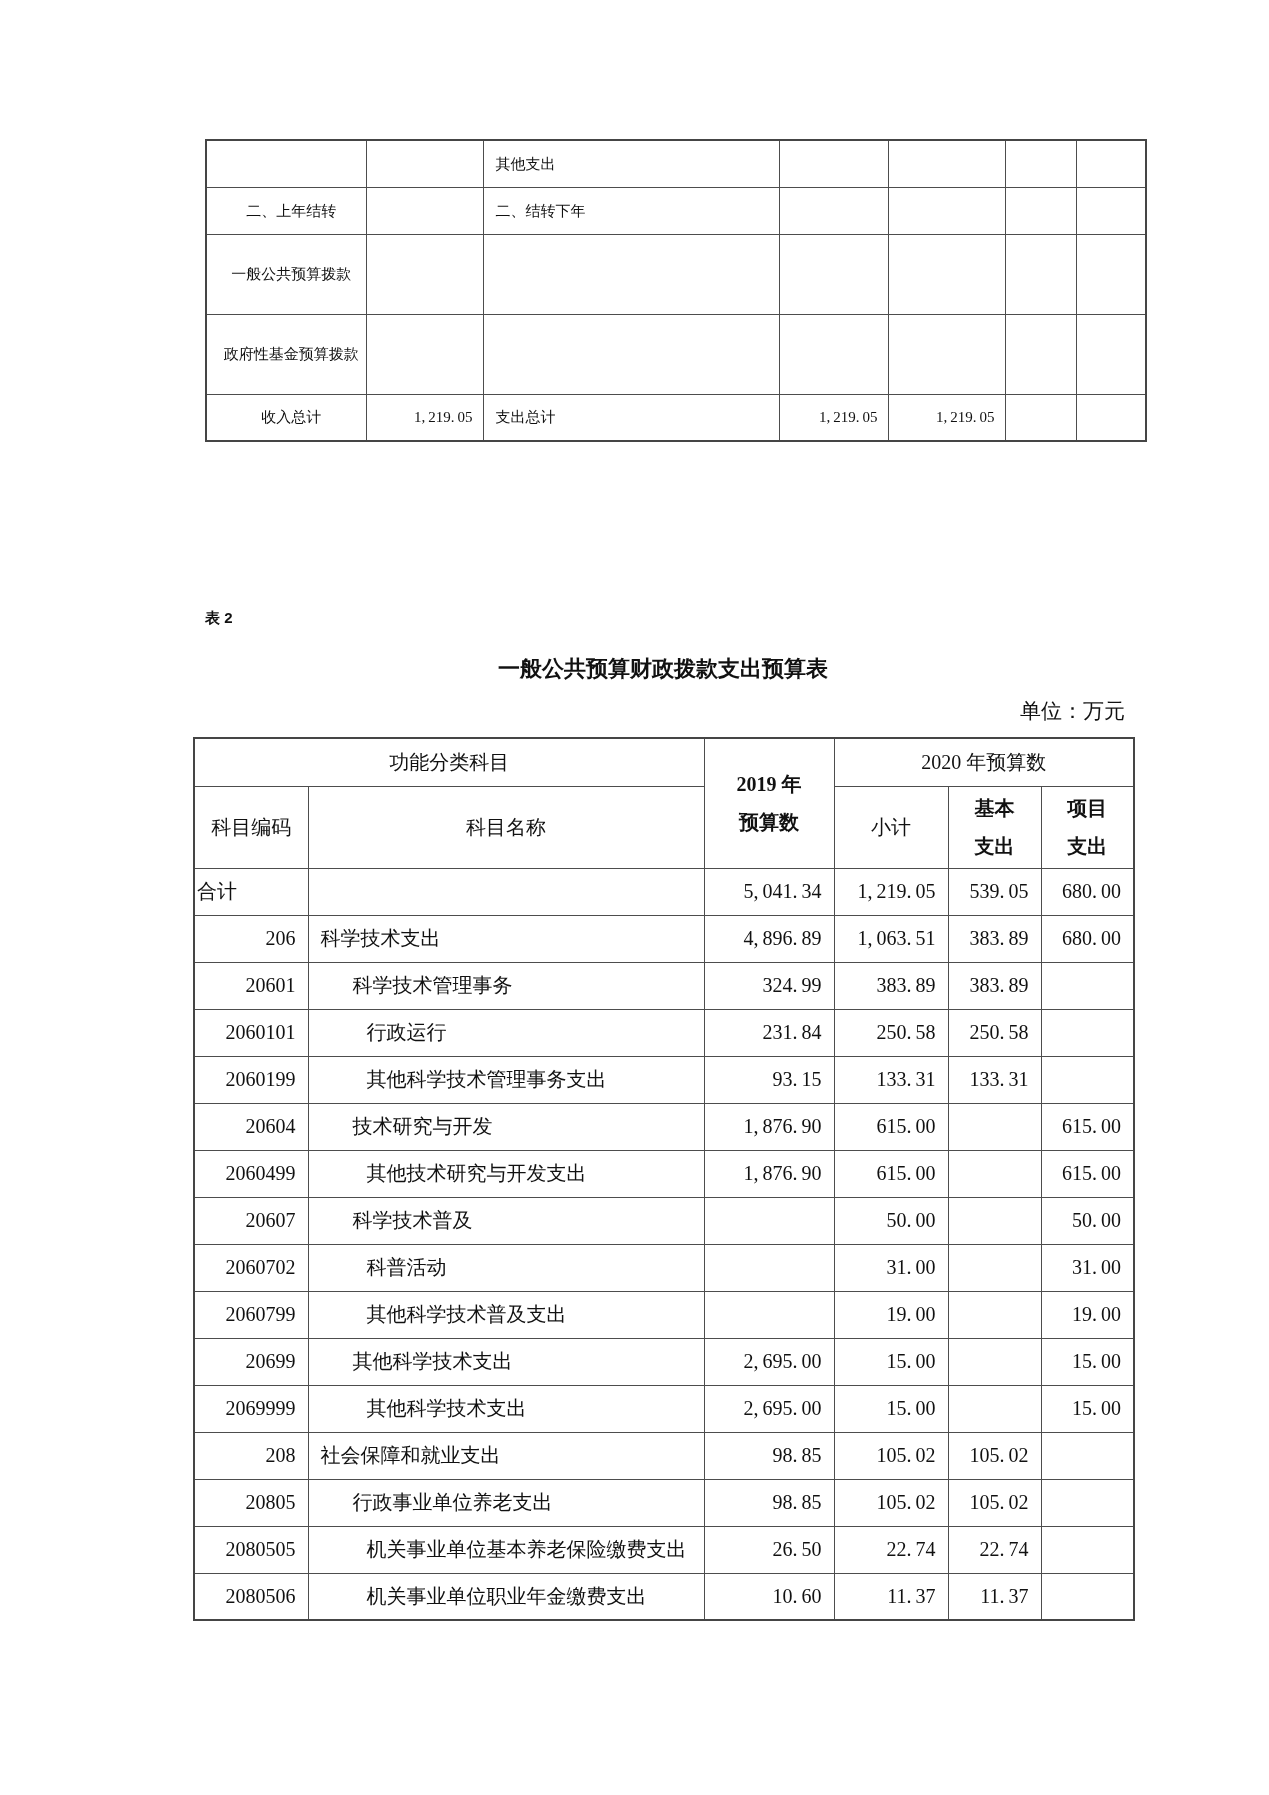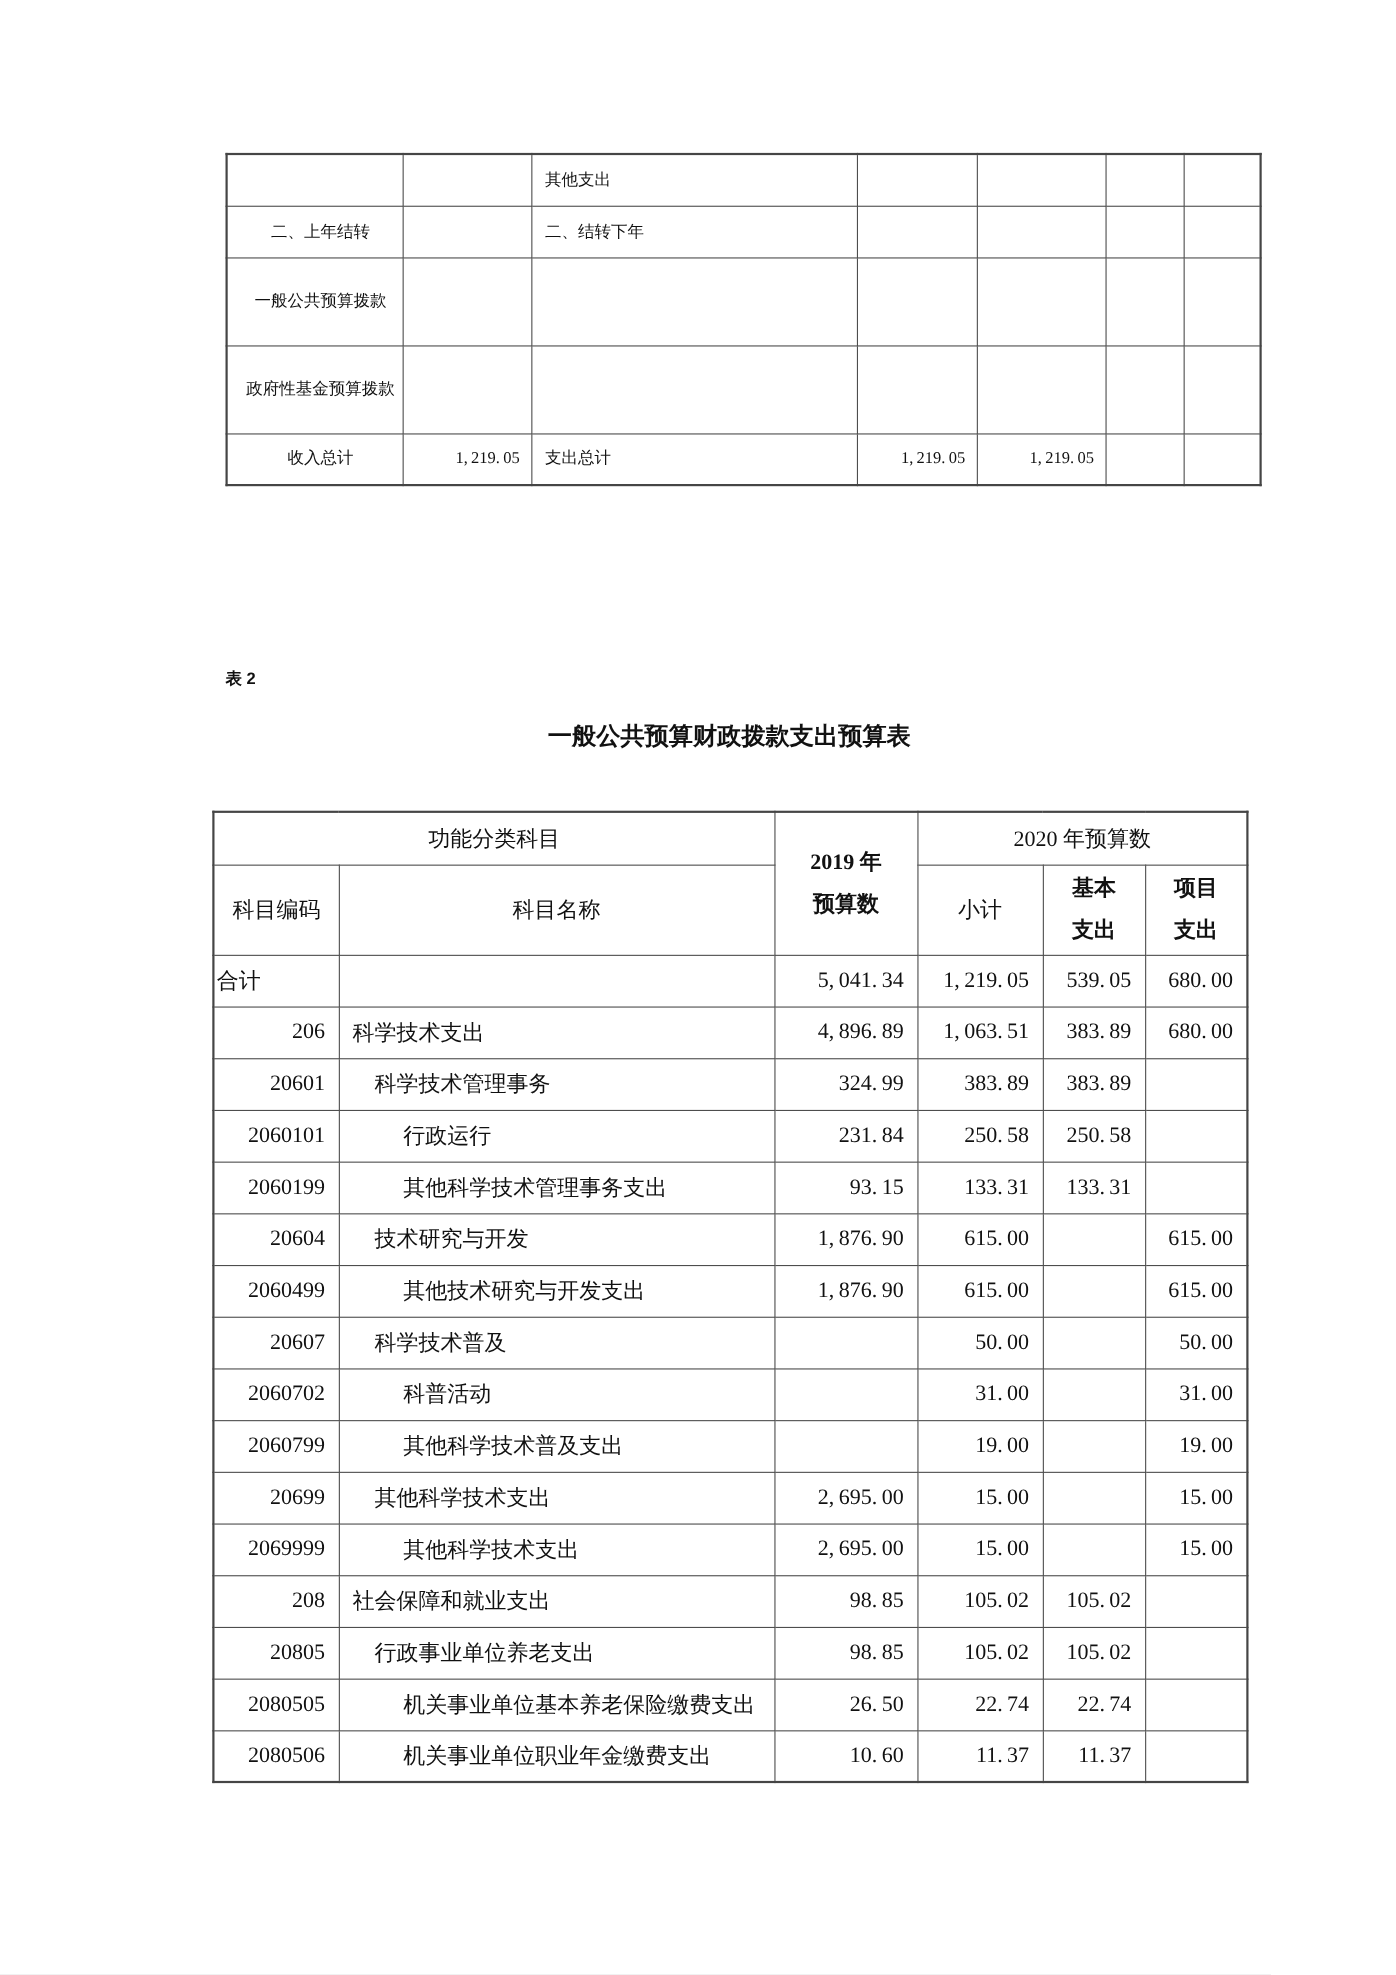--- a/index.html
+++ b/index.html
@@ -47,21 +47,21 @@
   .t2 { left:193px; top:737px; width:940px; font-size:20px; }
   .t2 thead th { text-align:center; padding:0; }
   .t2 thead tr.h1 { height:48px; }
   .t2 thead tr.h2 { height:82px; }
   .t2 thead .twoline { line-height:38px;font-weight:bold; }
   .t2 tbody tr { height:47px; }
   .t2 td { padding:0; }
   .t2 td.code { text-align:left; padding-left:2px; }
   .t2 td.code.lv2 { padding-left:30px; }
   .t2 td.name { text-align:left; padding-left:12px; }
-  .t2 td.name.lv2 { padding-left:32px;margin-top:27px; }
+  .t2 td.name.lv2 { padding-left:44px;margin-top:27px; }
   .t2 td.name.lv3 { padding-left:58px; }
   .t2 td.num { text-align:right; padding-right:12px; white-space:nowrap; }
 </style>
 </head>
 <body>
 
 <div class="page">
 
   <table class="t1">
     <colgroup>
@@ -117,20 +117,21 @@
           <td class="c3 num">1, 219. 05</td>
           <td class="c4 num">1, 219. 05</td>
           <td class="c5"></td>
           <td class="c6"></td>
         </tr>
       </tbody>
   </table>
 
   <div class="tbl2-label">表 2</div>
   <div class="tbl2-title">一般公共预算财政拨款支出预算表</div>
+  <div class="unit-label">单位：万元</div>
 
   <table class="t2">
     <colgroup>
       <col style="width:114px">
         <col style="width:396px">
         <col style="width:130px">
       <col style="width:114px">
         <col style="width:93px">
         <col style="width:93px">
     </colgroup>

